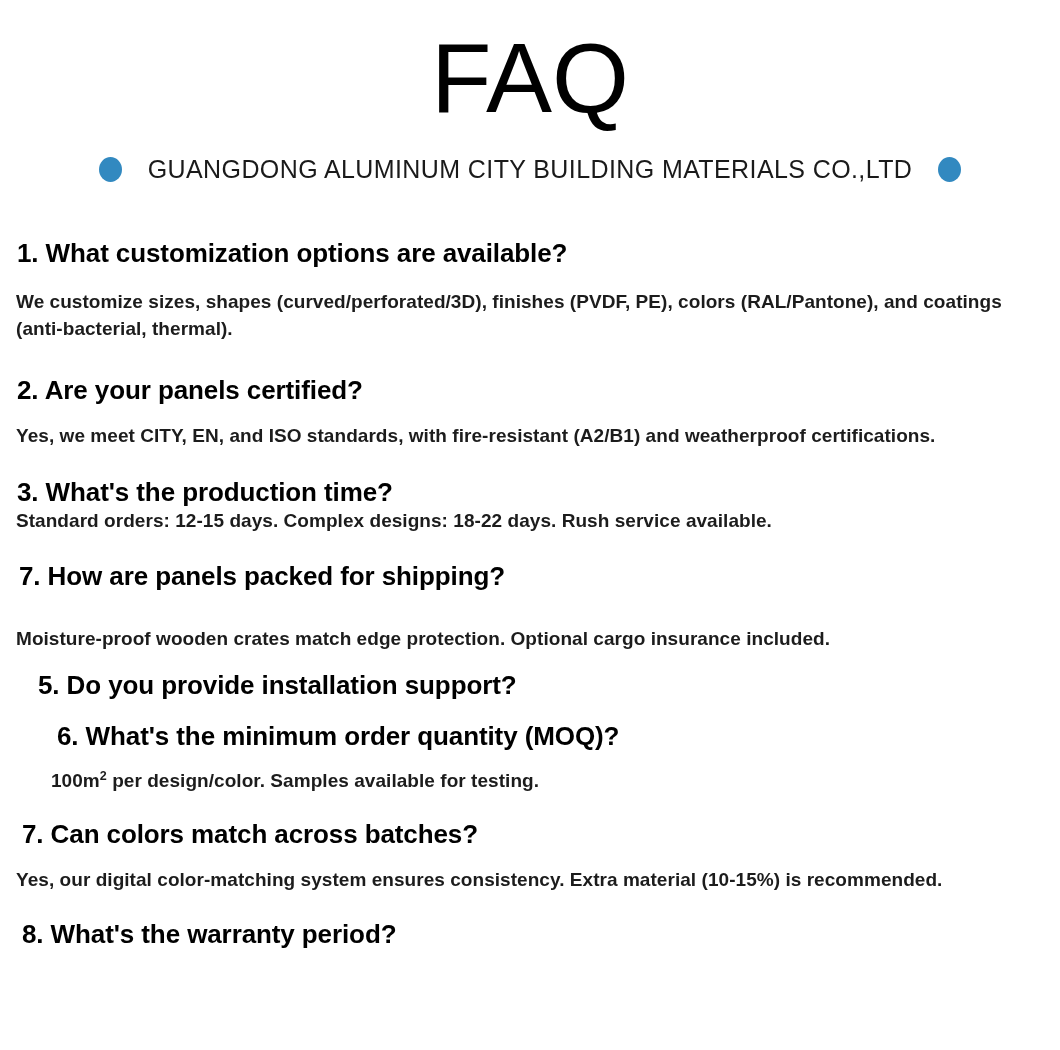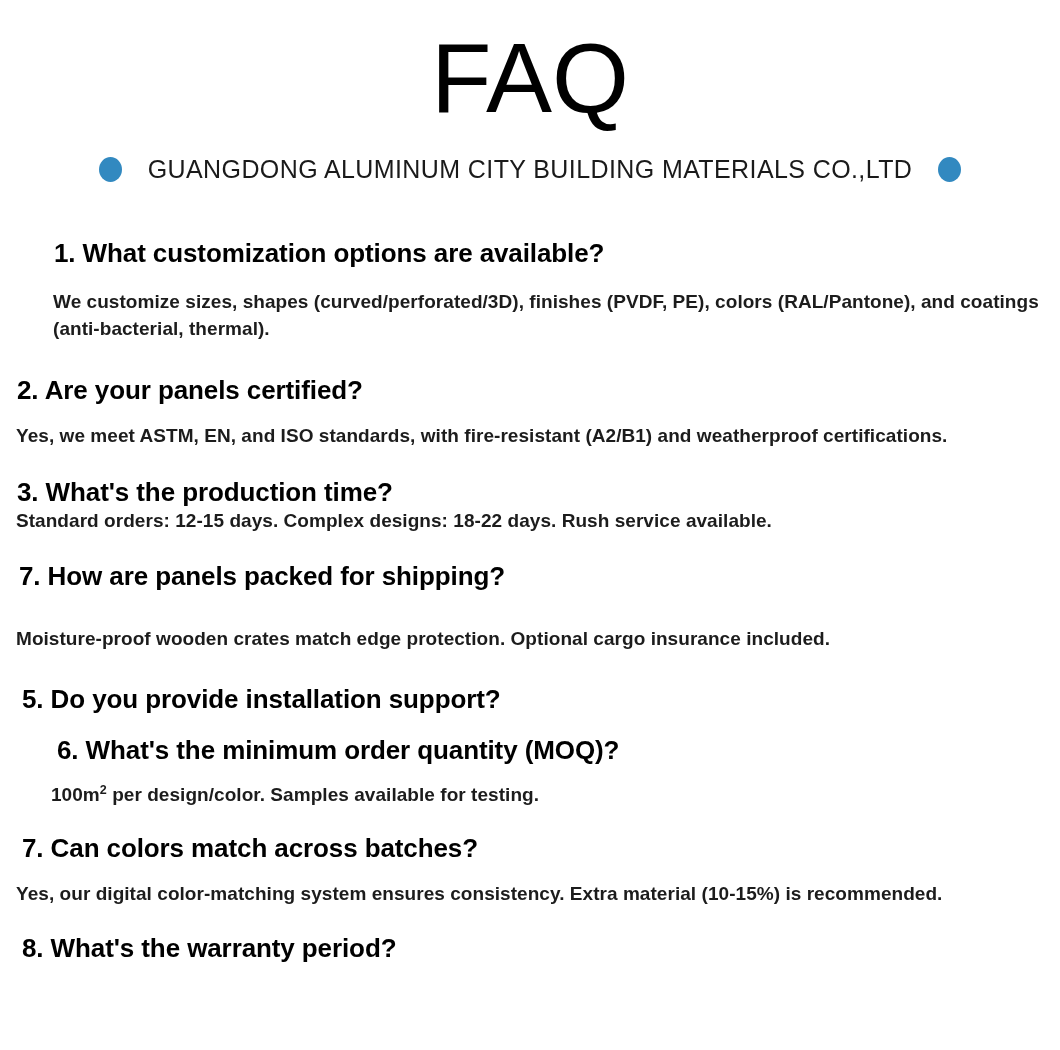--- a/index.html
+++ b/index.html
@@ -94,33 +94,33 @@
     letter-spacing: 0.05px;
   }
 
   .faq-answer sup {
     font-size: 0.66em;
     vertical-align: super;
     line-height: 0;
   }
 
   
-  .item-1 { padding-left: 17px; margin-top: 0px; margin-left: 37px; }
+  .item-1 { padding-left: 17px; margin-top: 0px; }
   .item-1 .faq-answer { margin-top: 20px; padding-left: -1px; }
 
   .item-2 { padding-left: 17px; margin-top: 32px; }
   .item-2 .faq-answer { margin-top: 18px; }
 
   .item-3 { padding-left: 17px; margin-top: 27px; }
   .item-3 .faq-answer { }
 
   .item-4 { padding-left: 19px; margin-top: 26px; }
   .item-4 .faq-answer { margin-top: 34px; }
 
-  .item-5 { padding-left: 22px; margin-top: 32px; }
+  .item-5 { padding-left: 38px; margin-top: 18px; }
   .item-5 .faq-answer { margin-top: 34px; }
 
   .item-6 { padding-left: 18px; margin-top: 20px; margin-left: 39px; }
   .item-6 .faq-answer { margin-top: 16px; }
 
   .item-7 { padding-left: 22px; margin-top: 24px; }
   .item-7 .faq-answer { margin-top: 18px; }
 
   .item-8 { padding-left: 22px; margin-top: 25px; }
 
@@ -149,21 +149,21 @@
 
   <div class="faq-list">
 
     <div class="faq-item item-1">
       <h2 class="faq-question">1. What customization options are available?</h2>
       <p class="faq-answer">We customize sizes, shapes (curved/perforated/3D), finishes (PVDF, PE), colors (RAL/Pantone), and coatings (anti-bacterial, thermal).</p>
     </div>
 
     <div class="faq-item item-2">
       <h2 class="faq-question">2. Are your panels certified?</h2>
-      <p class="faq-answer">Yes, we meet ASTM, EN, and ISO standards, with fire-resistant (A2/B1) and weatherproof certifications.</p>
+      <p class="faq-answer">Yes, we meet CITY, EN, and ISO standards, with fire-resistant (A2/B1) and weatherproof certifications.</p>
     </div>
 
     <div class="faq-item item-3">
       <h2 class="faq-question">3. What's the production time?</h2>
       <p class="faq-answer">Standard orders: 12-15 days. Complex designs: 18-22 days. Rush service available.</p>
     </div>
 
     <div class="faq-item item-4">
       <h2 class="faq-question">7. How are panels packed for shipping?</h2>
       <p class="faq-answer">Moisture-proof wooden crates match edge protection. Optional cargo insurance included.</p>

